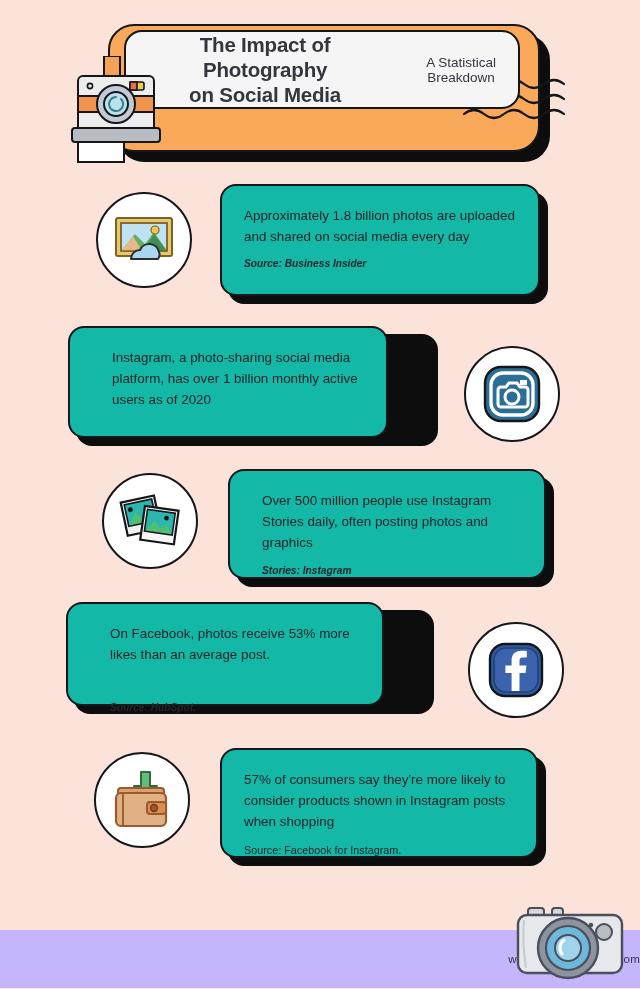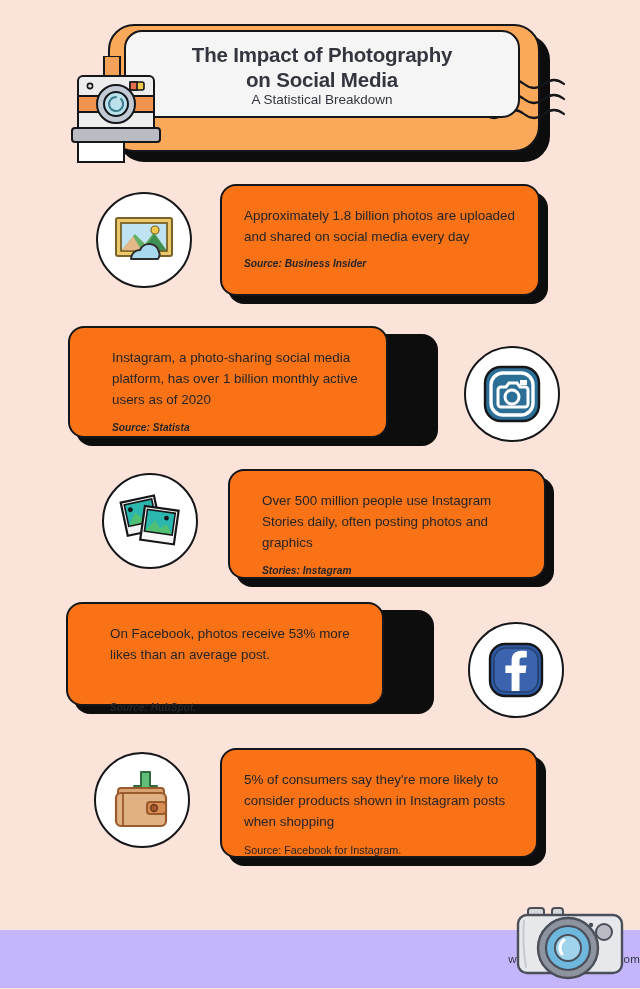--- a/index.html
+++ b/index.html
@@ -33,27 +33,26 @@
     left: 108px; top: 24px;
     width: 432px; height: 128px;
     background: #F9A959;
     border: 2.5px solid #15161A;
     border-radius: 26px;
     box-sizing: border-box;
   }
   .hdr-inner {
     position: absolute;
     left: 124px; top: 30px;
-    width: 396px; height: 88px;
+    width: 396px; height: 79px;
     background: #F5F5F5;
     border: 2.5px solid #15161A;
     border-radius: 18px;
     box-sizing: border-box;
     display: flex;
-    flex-direction: column;
     align-items: center;
     justify-content: center;
   }
   .hdr-title {
     font-size: 20.5px;
     font-weight: bold;
     color: #33363F;
     text-align: center;
     line-height: 1.22;
     letter-spacing: -0.2px;
@@ -95,21 +94,21 @@
     display: flex;
     align-items: center;
     justify-content: center;
   }
   .card-shadow {
     position: absolute;
     background: #0D0D0D;
   }
   .card {
     position: absolute;
-    background: #f97316;
+    background: #14b8a6;
     border: 2.5px solid #15161A;
     box-sizing: border-box;
     padding: 19px 22px 14px 22px;
   }
   .card-text {
     font-size: 13.4px;
     color: #23252B;
     line-height: 1.58;
   }
   .card-src {
@@ -218,21 +217,20 @@
   <div class="card r-right" style="left:220px; top:4px; width:320px; height:112px;">
     <div class="card-text">Approximately 1.8 billion photos are uploaded and shared on social media every day</div>
     <div class="card-src">Source: Business Insider</div>
   </div>
 </div>
 
 <div class="row" style="top:322px;height:130px;">
   <div class="card-shadow r-left" style="left:76px; top:12px; width:320px; height:112px; border-radius:16px;"></div>
   <div class="card r-left" style="left:68px; top:4px; width:320px; height:112px;">
     <div class="card-text">Instagram, a photo-sharing social media platform, has over 1 billion monthly active users as of 2020</div>
-    <div class="card-src">Source: Statista</div>
   </div>
   <div class="circle" style="left:464px; top:24px;">
     <svg width="62" height="62" viewBox="0 0 62 62">
       <rect x="4" y="4" width="54" height="54" rx="16" fill="#2B6E96" stroke="#15161A" stroke-width="2.4"></rect>
       <rect x="10" y="10" width="42" height="42" rx="12" fill="none" stroke="#FFFFFF" stroke-width="3.4"></rect>
       <path d="M20 24 h5 l3-4 h8 l3 4 h5 a3 3 0 0 1 3 3 v14 a3 3 0 0 1-3 3 H20 a3 3 0 0 1-3-3 V27 a3 3 0 0 1 3-3 z" fill="#2B6E96" stroke="#FFFFFF" stroke-width="3"></path>
       <circle cx="31" cy="34" r="7" fill="#2B6E96" stroke="#FFFFFF" stroke-width="3"></circle>
       <rect x="39" y="17" width="7" height="5" fill="#FFFFFF"></rect>
     </svg>
   </div>
@@ -285,21 +283,21 @@
       <path d="M31 4 h9 v14 h7 l-11.5 13 L24 18 h7 z" fill="#5FBE77" stroke="#2F6B3C" stroke-width="2" stroke-linejoin="round"></path>
       <rect x="8" y="20" width="46" height="8" rx="3" fill="#D9A472" stroke="#9A5A2B" stroke-width="2"></rect>
       <rect x="6" y="25" width="50" height="33" rx="5" fill="#E0B183" stroke="#9A5A2B" stroke-width="2.2"></rect>
       <path d="M13 25 v33" fill="none" stroke="#9A5A2B" stroke-width="1.8"></path>
       <rect x="37" y="34" width="19" height="12" rx="3" fill="#D98E55" stroke="#9A5A2B" stroke-width="2"></rect>
       <circle cx="44" cy="40" r="3.4" fill="#A9562A" stroke="#7A3C1C" stroke-width="1.6"></circle>
     </svg>
   </div>
   <div class="card-shadow r-right" style="left:228px; top:16px; width:318px; height:110px; border-radius:16px;"></div>
   <div class="card r-right" style="left:220px; top:8px; width:318px; height:110px;">
-    <div class="card-text">5% of consumers say they're more likely to consider products shown in Instagram posts when shopping</div>
+    <div class="card-text">57% of consumers say they're more likely to consider products shown in Instagram posts when shopping</div>
     <div class="card-src plain">Source: Facebook for Instagram.</div>
   </div>
 </div>
 
 <div class="footer-bar">
   <span class="footer-url">www.companyname.com</span>
 </div>
 <div class="footer-cam">
   <svg width="118" height="92" viewBox="0 0 118 92">
     <rect x="16" y="12" width="16" height="9" rx="3" fill="#D6D8DC" stroke="#4A4F5A" stroke-width="2"></rect>

